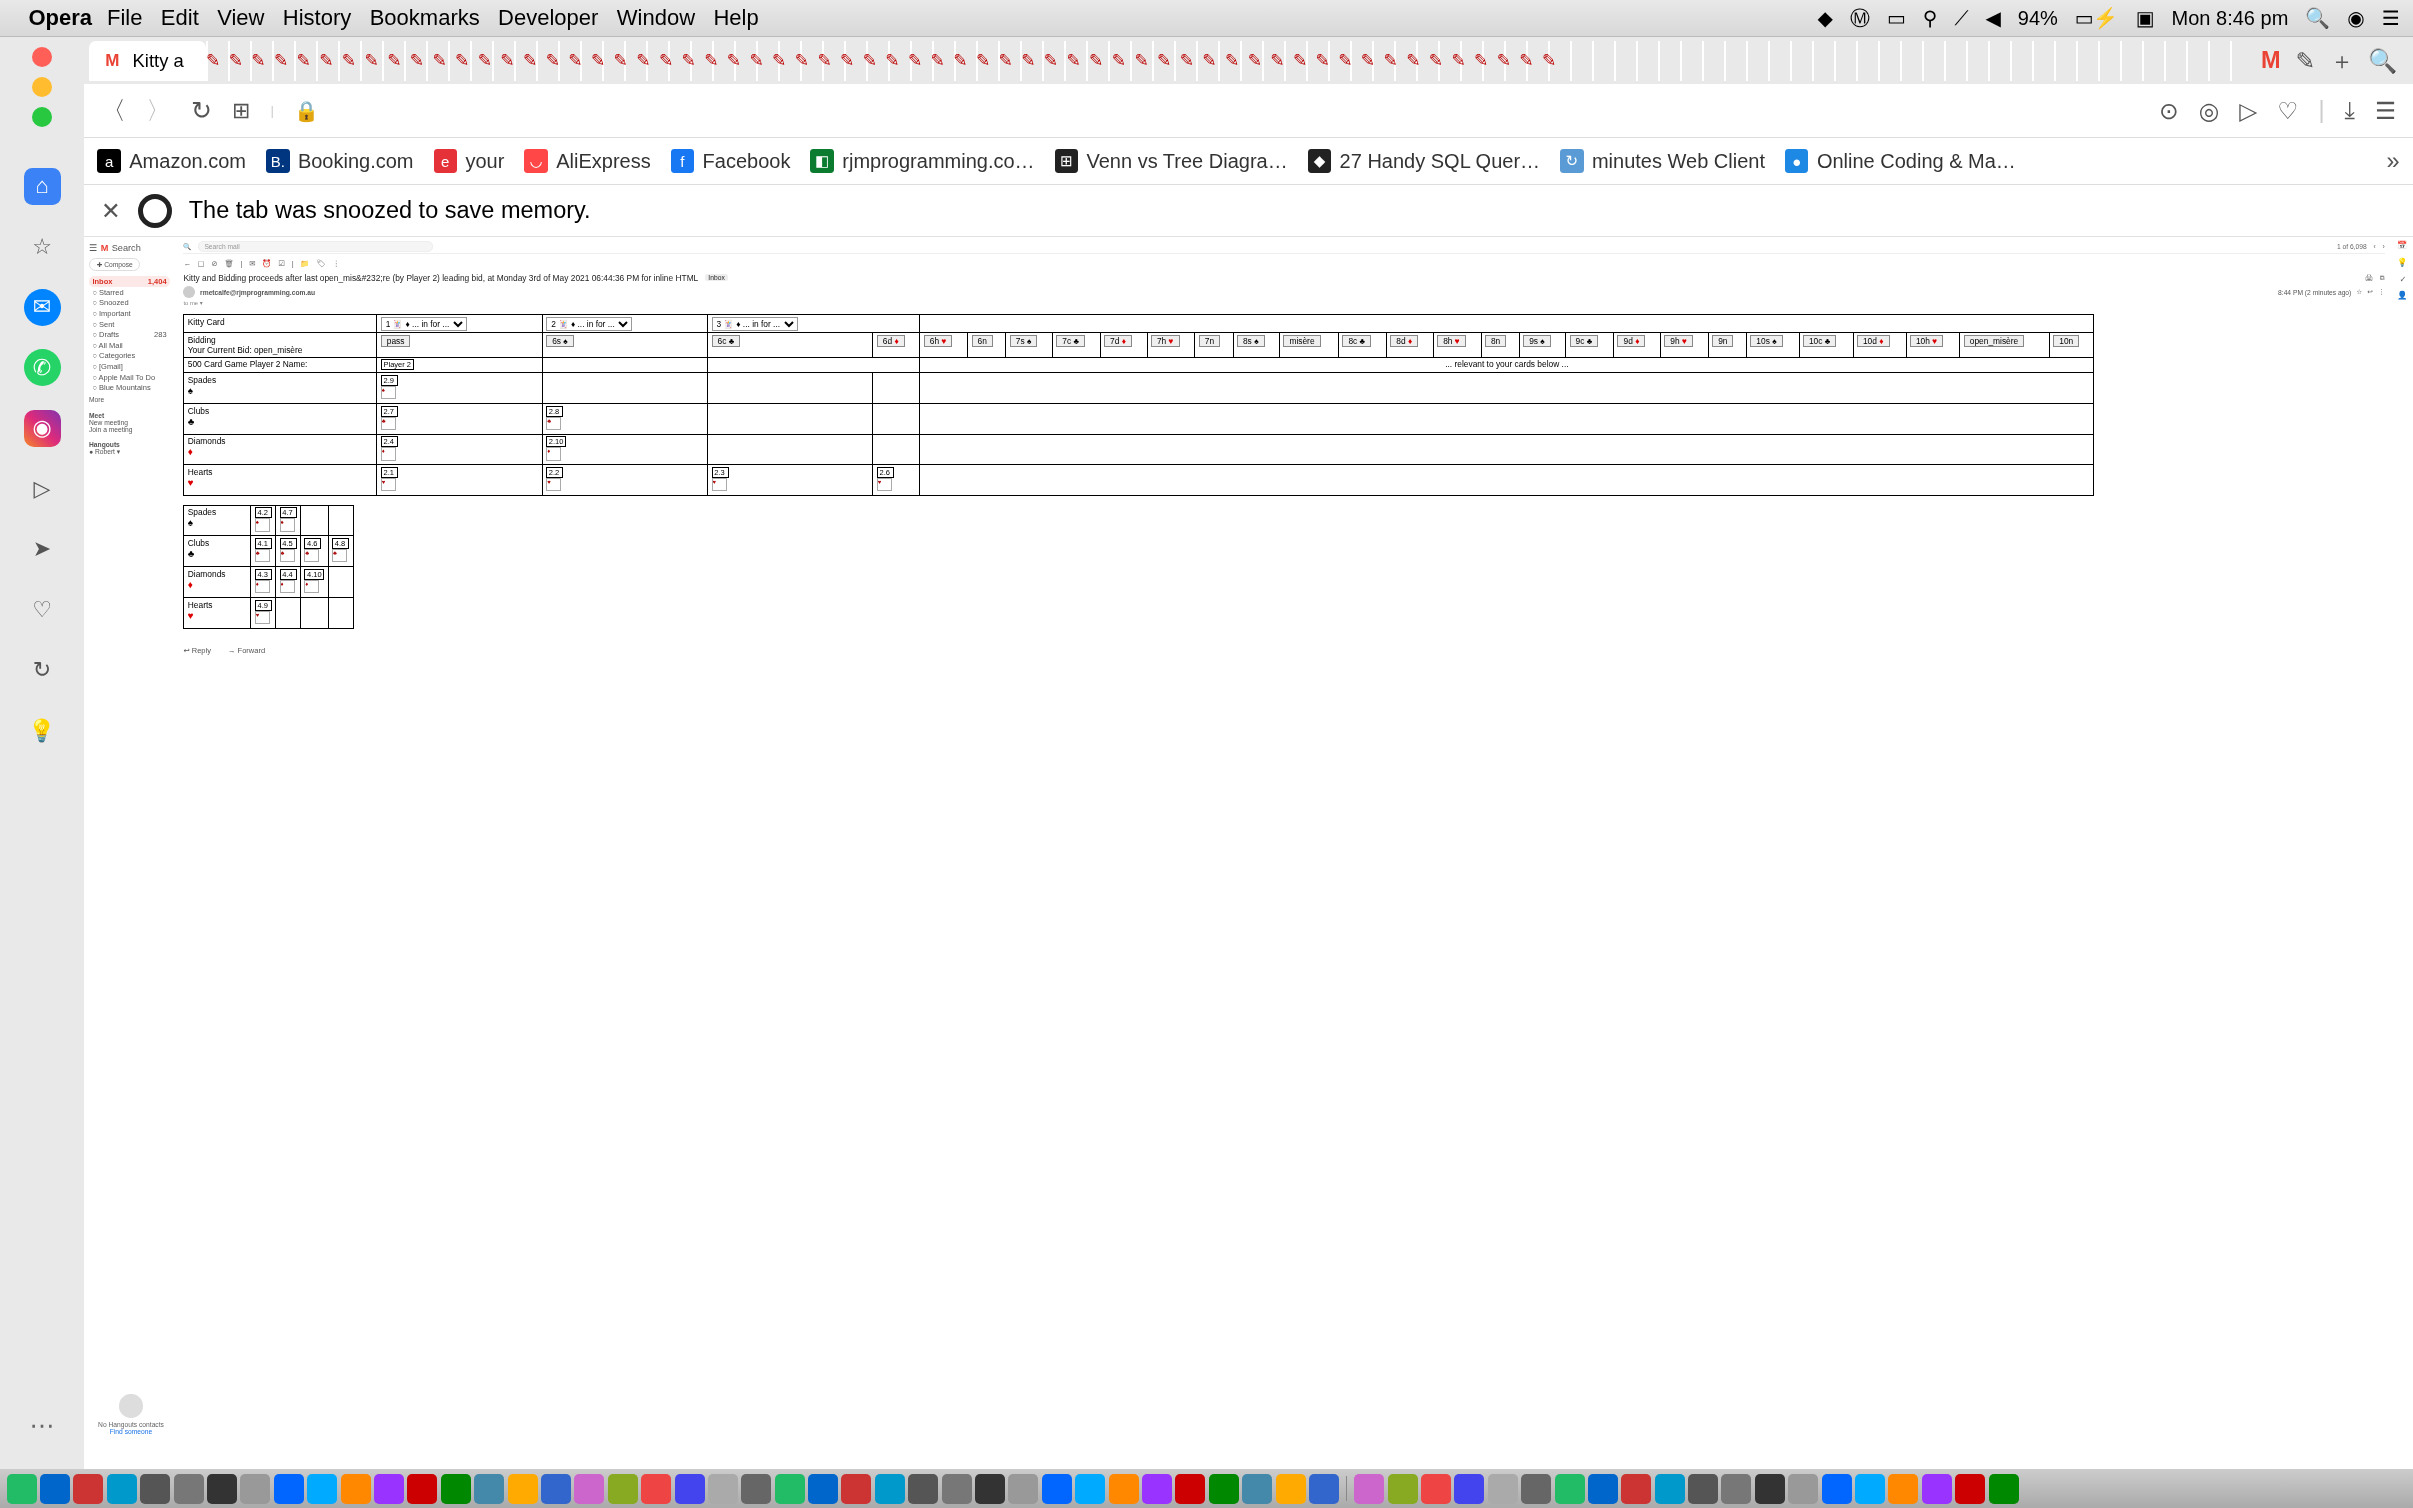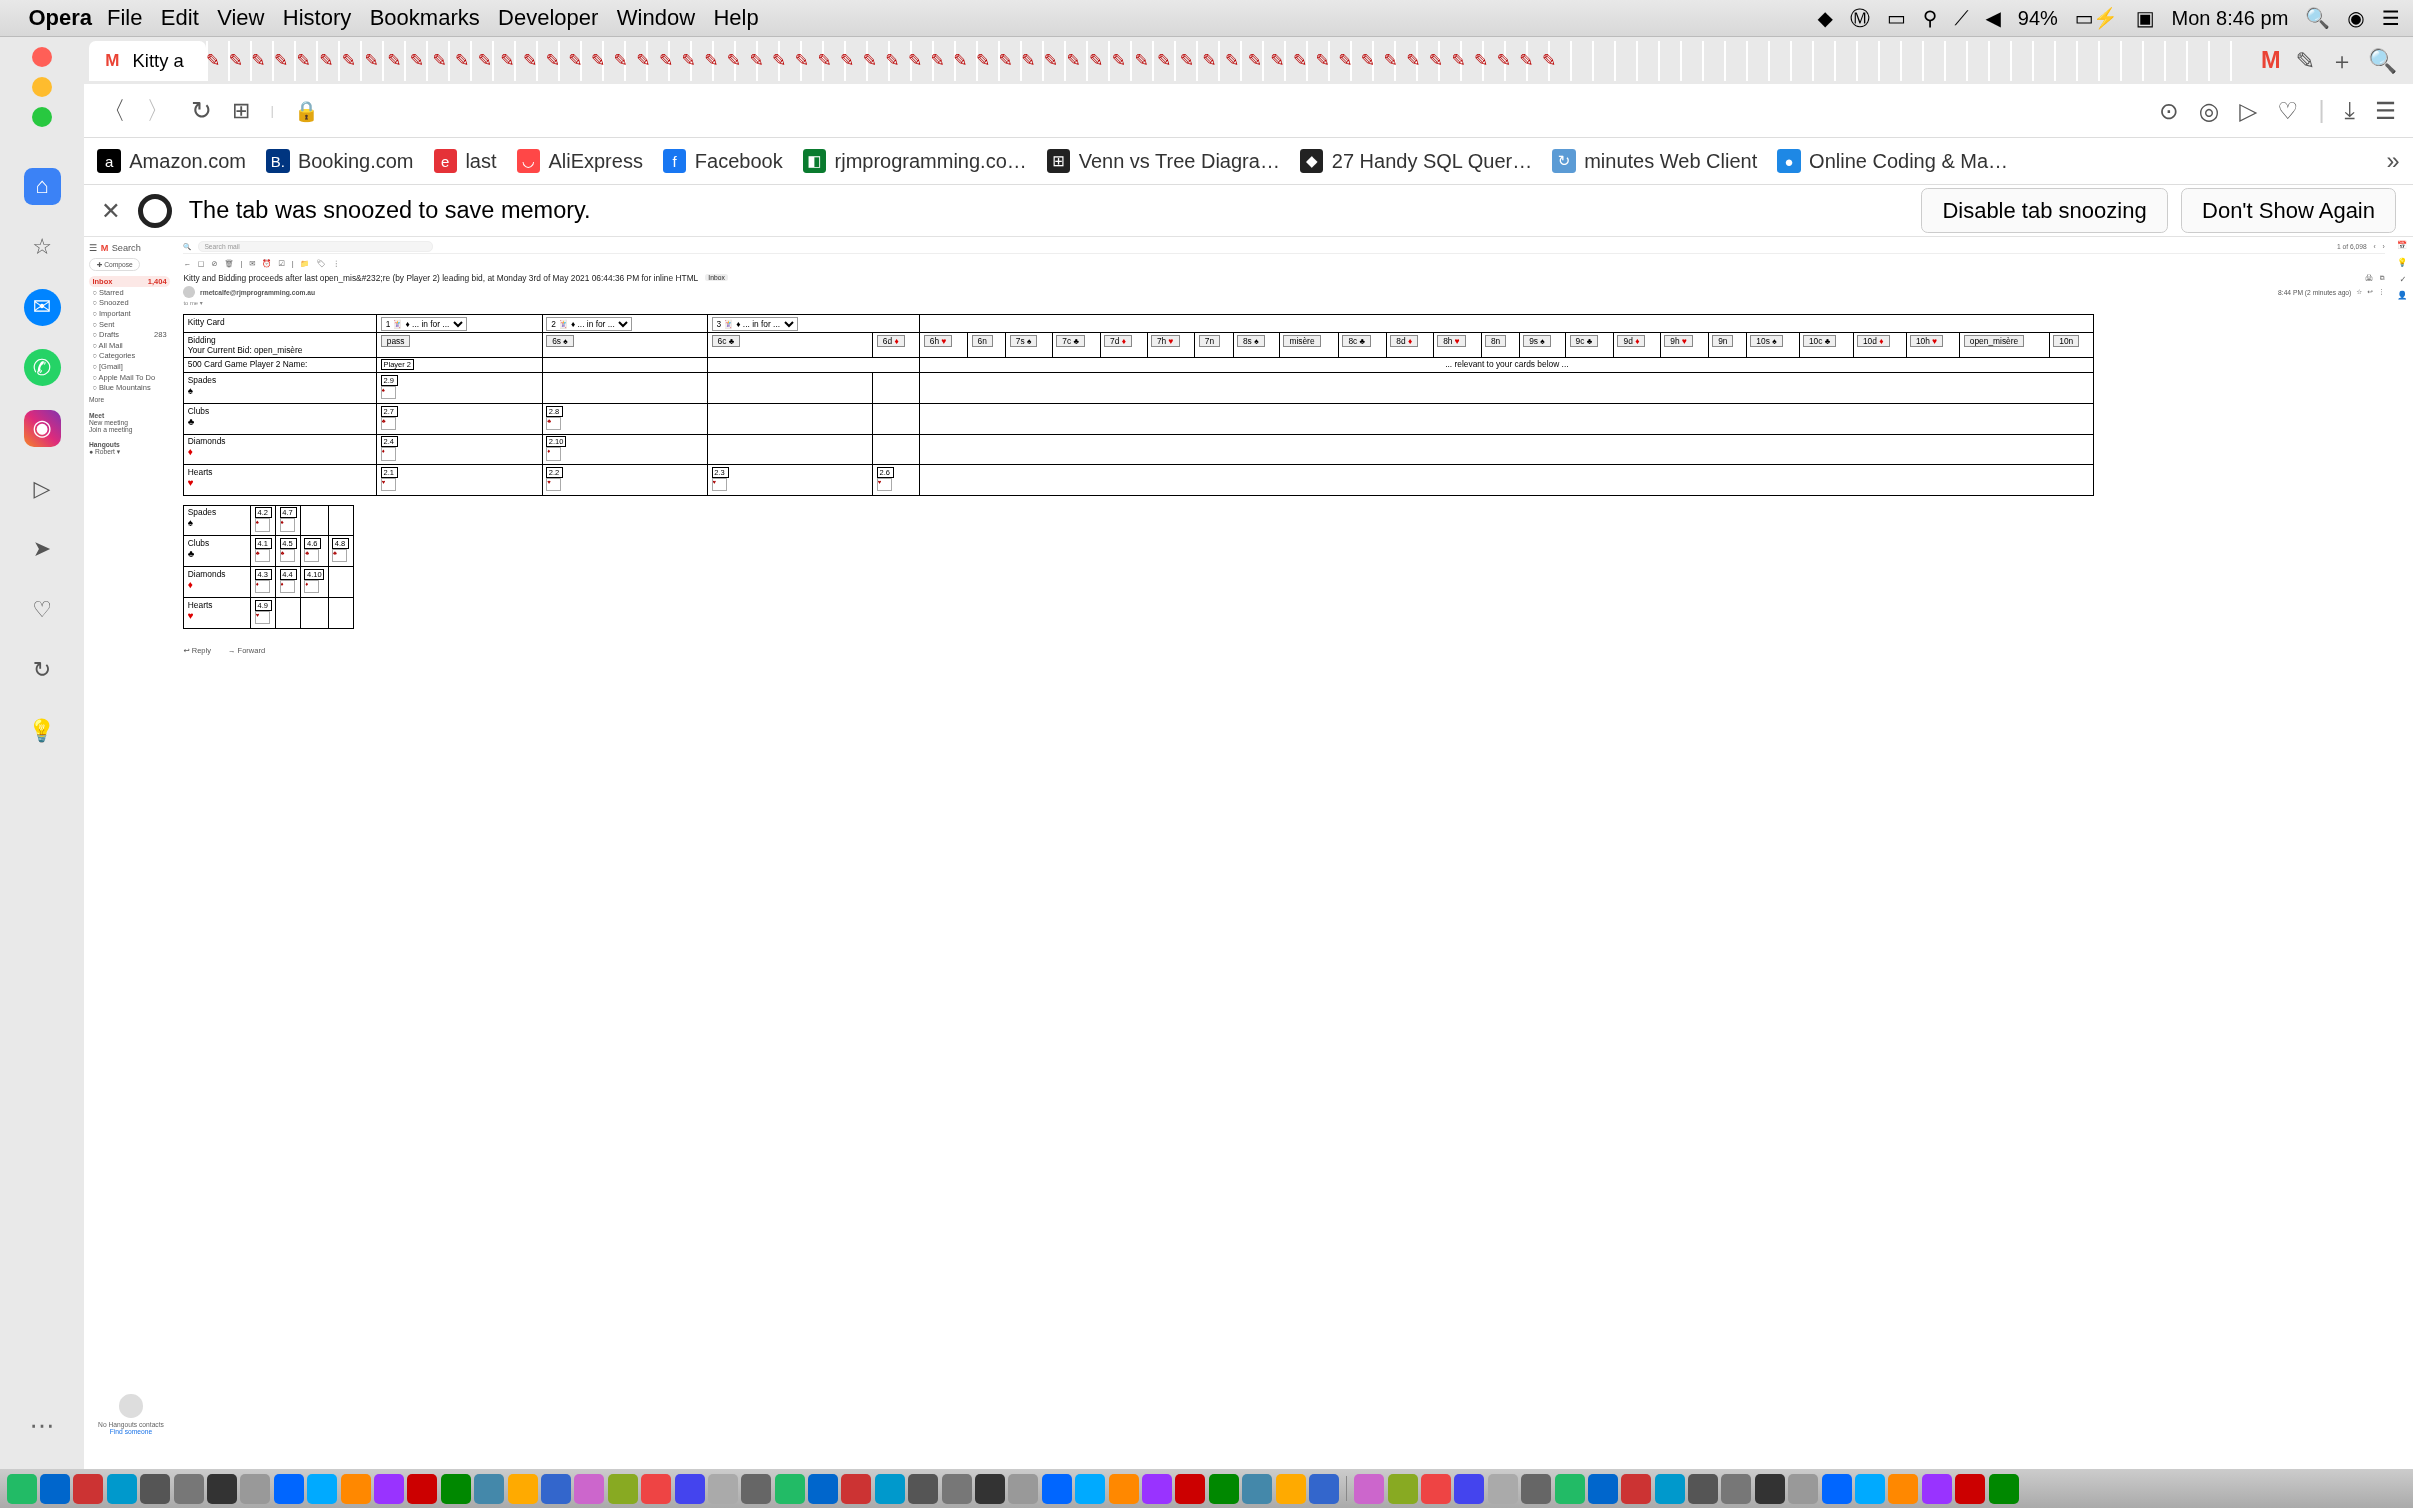--- a/index.html
+++ b/index.html
@@ -181,21 +181,21 @@
           <div class="bm">
             <span class="fav" style="background:#000">a</span>
             <span>Amazon.com</span>
           </div>
           <div class="bm">
             <span class="fav" style="background:#003580">B.</span>
             <span>Booking.com</span>
           </div>
           <div class="bm">
             <span class="fav" style="background:#e53238">e</span>
-            <span>last</span>
+            <span>your</span>
           </div>
           <div class="bm">
             <span class="fav" style="background:#ff4747">◡</span>
             <span>AliExpress</span>
           </div>
           <div class="bm">
             <span class="fav" style="background:#1877f2">f</span>
             <span>Facebook</span>
           </div>
           <div class="bm">
@@ -219,24 +219,20 @@
             <span>Online Coding &amp; Ma…</span>
           </div>
         </div>
       <span class="more">»</span>
     </div>
 
     <div class="snooze">
       <span class="x">✕</span>
       <span class="ologo"></span>
       <span class="msg">The tab was snoozed to save memory.</span>
-      <div class="btns">
-        <button>Disable tab snoozing</button>
-        <button>Don't Show Again</button>
-      </div>
     </div>
 
     <div class="gmailwrap">
       <div class="gmside">
         <div class="logo">☰ <span style="color:#ea4335;font-weight:700">M</span> <span>Search</span></div>
         <div class="compose">✚ <span>Compose</span></div>
         <div id="folders">
             <div class="folder active">
               <span>Inbox</span>
               <span>1,404</span>

